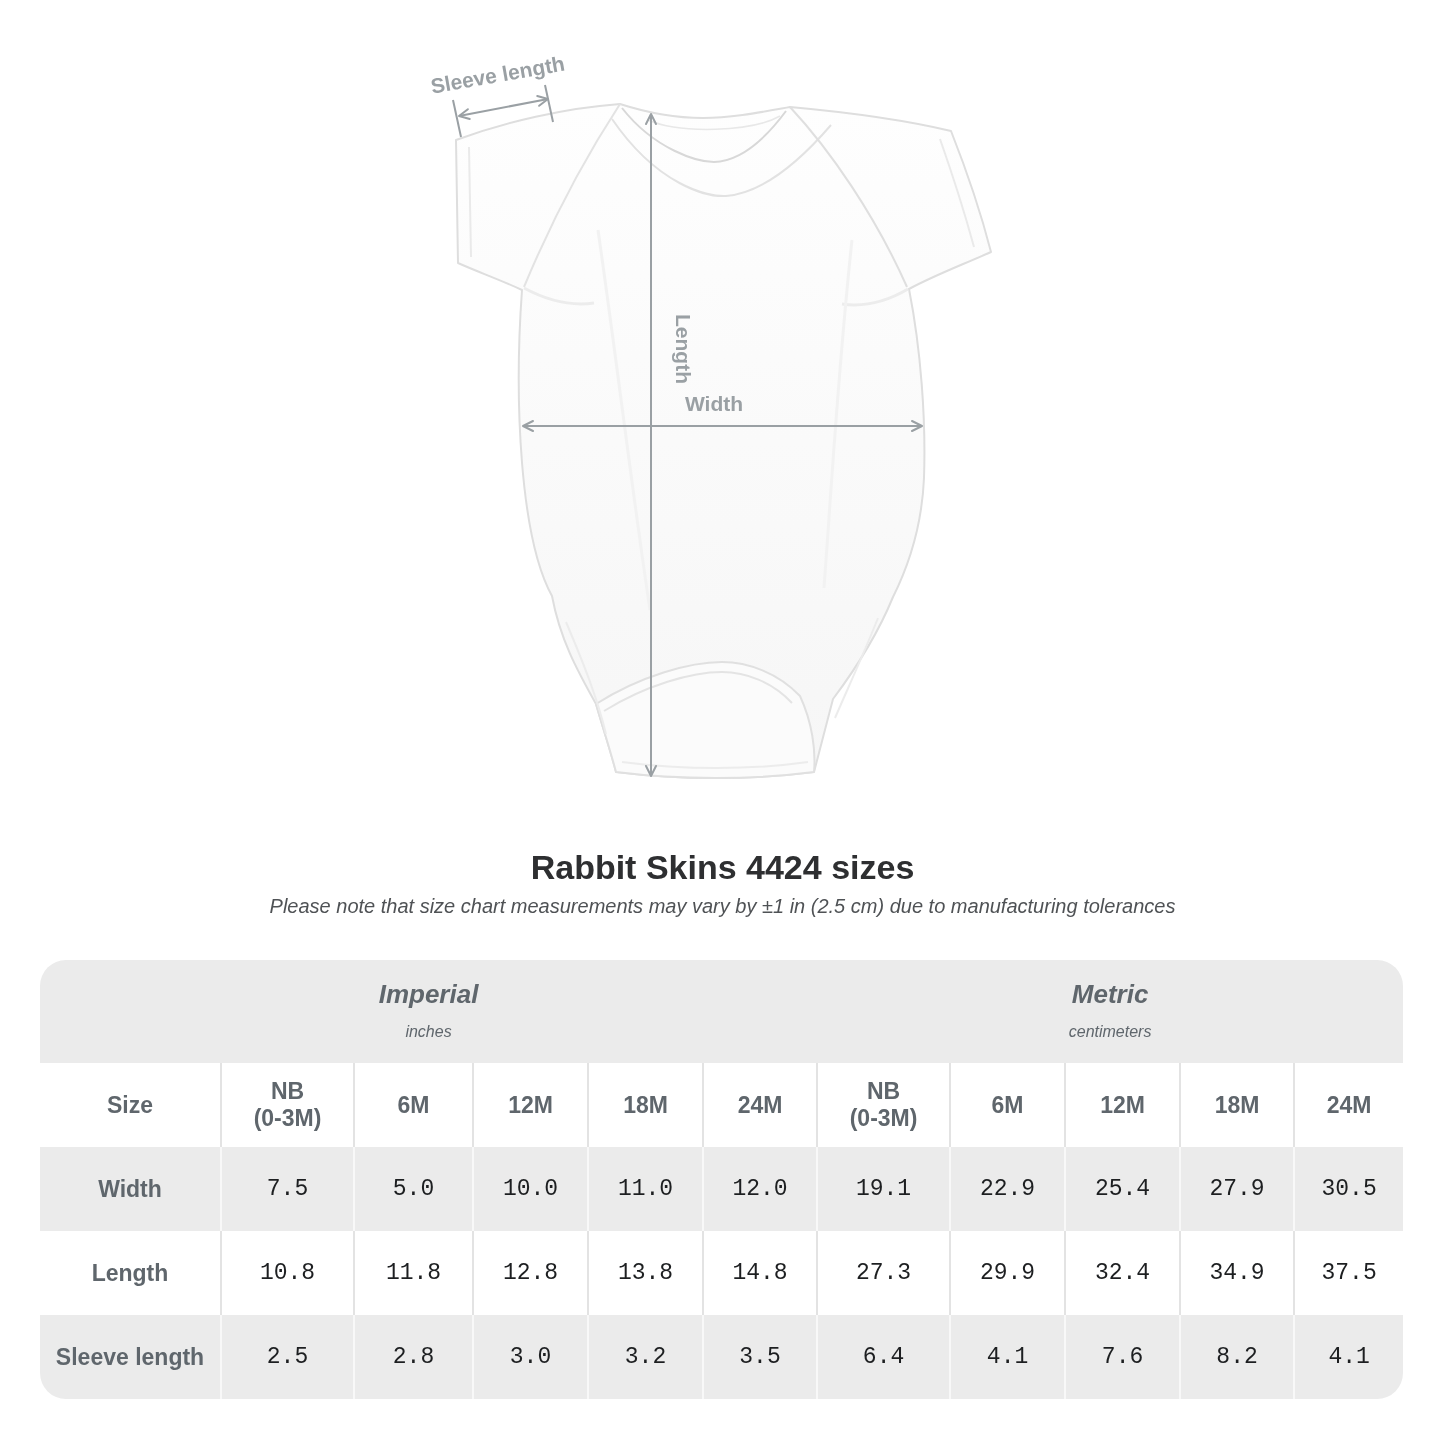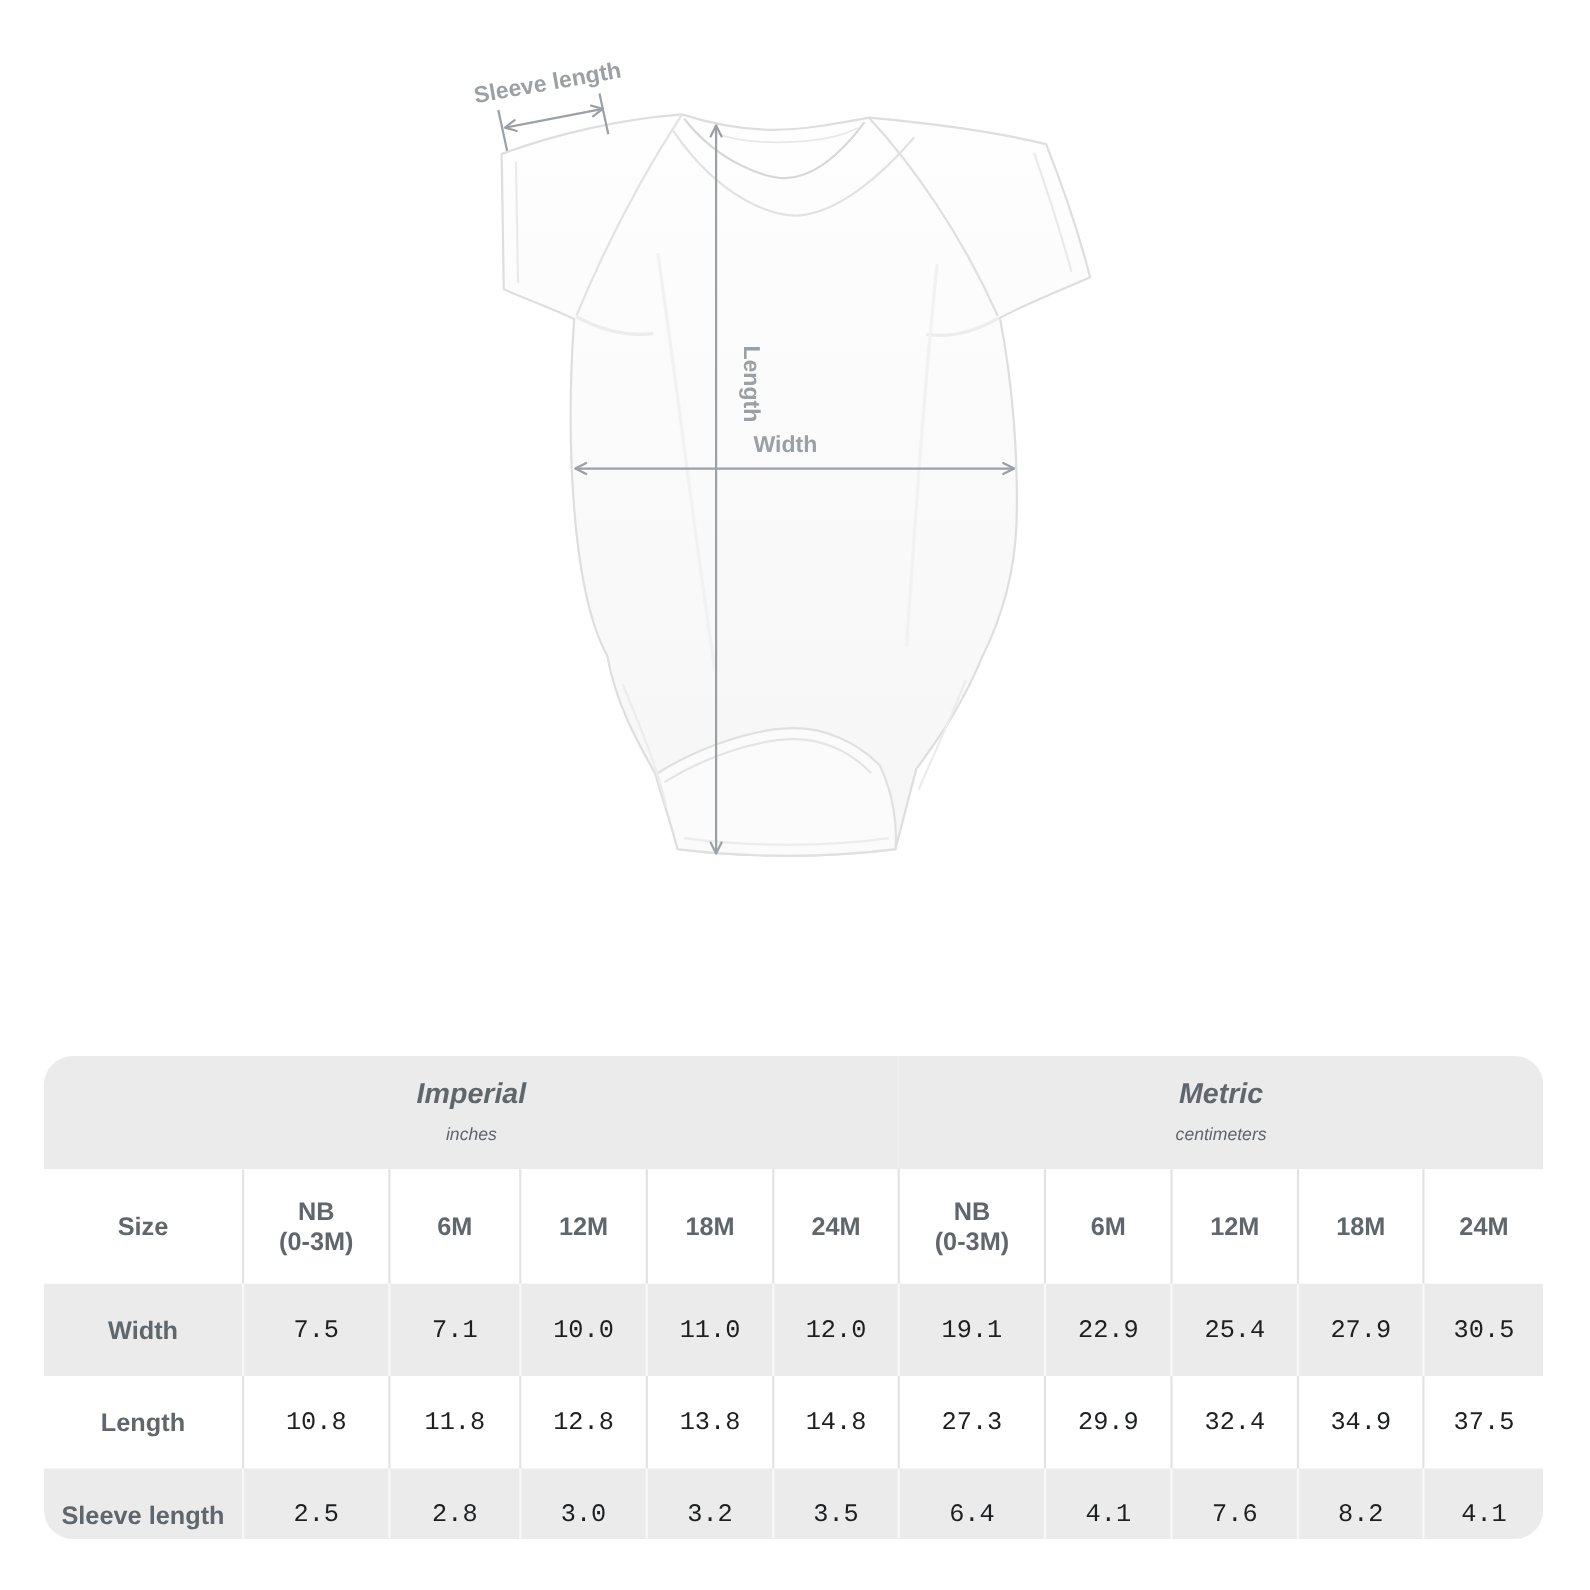--- a/index.html
+++ b/index.html
@@ -26,21 +26,21 @@
     border-radius:26px;overflow:hidden;background:#ffffff;
   }
   table.size-table{border-collapse:collapse;table-layout:fixed;width:1363px;height:439px;}
   .size-table td{padding:0;text-align:center;vertical-align:middle;margin-left:29px;}
 
   tr.band-row{height:103px;}
   tr.band-row td{background:#ebebeb;}
   .group-label{font-size:26px;font-weight:bold;font-style:italic;color:#5f666c;line-height:28px;}
   .group-units{font-size:16px;font-style:italic;color:#5f666c;margin-top:13px;line-height:22px;}
 
-  tr.header-row{height:104px;}
+  tr.header-row{height:84px;}
   tr.header-row td{background:#ffffff;}
   .hdr{font-size:23px;font-weight:bold;color:#5f666c;line-height:27px;}
   .prewrap{white-space:pre-line;}
 
   tr.data-row{height:84px;}
   tr.data-row td{background:#ffffff;}
   tr.data-row.striped td{background:#ebebeb;}
   .val{font-size:23px;color:#1d1f21;font-family:Liberation Mono, monospace;}
 
   
@@ -120,20 +120,24 @@
       <line class="ann-line" x1="523" y1="426" x2="922" y2="426" marker-start="url(#arr)" marker-end="url(#arr)"></line>
       <text class="ann-label" x="714" y="411" text-anchor="middle">Width</text>
 
       <line class="ann-line" x1="459" y1="116" x2="548" y2="99" marker-start="url(#arr)" marker-end="url(#arr)"></line>
       <line class="ann-line" x1="453" y1="100" x2="461" y2="137"></line>
       <line class="ann-line" x1="545" y1="85" x2="553" y2="122"></line>
       <text class="ann-label" x="499" y="82" text-anchor="middle" transform="rotate(-10 499 82)">Sleeve length</text>
     </g>
   </svg>
 
+  <div class="title-block">
+    <h1 class="page-title">Rabbit Skins 4424 sizes</h1>
+    <p class="page-note">Please note that size chart measurements may vary by ±1 in (2.5 cm) due to manufacturing tolerances</p>
+  </div>
 
   <div class="table-wrap">
     <table class="size-table">
       <colgroup>
         <col style="width:181px">
           <col style="width:133px">
           <col style="width:119px">
         <col style="width:115px">
           <col style="width:115px">
           <col style="width:114px">
@@ -165,21 +169,21 @@
           <td class="hdr prewrap">NB
 (0-3M)</td>
           <td class="hdr">6M</td>
           <td class="hdr">12M</td>
           <td class="hdr">18M</td>
           <td class="hdr">24M</td>
         </tr>
         <tr class="data-row striped">
           <td class="hdr">Width</td>
           <td class="val">7.5</td>
-          <td class="val">7.1</td>
+          <td class="val">5.0</td>
           <td class="val">10.0</td>
           <td class="val">11.0</td>
           <td class="val">12.0</td>
           <td class="val">19.1</td>
           <td class="val">22.9</td>
           <td class="val">25.4</td>
           <td class="val">27.9</td>
           <td class="val">30.5</td>
         </tr>
         <tr class="data-row">

